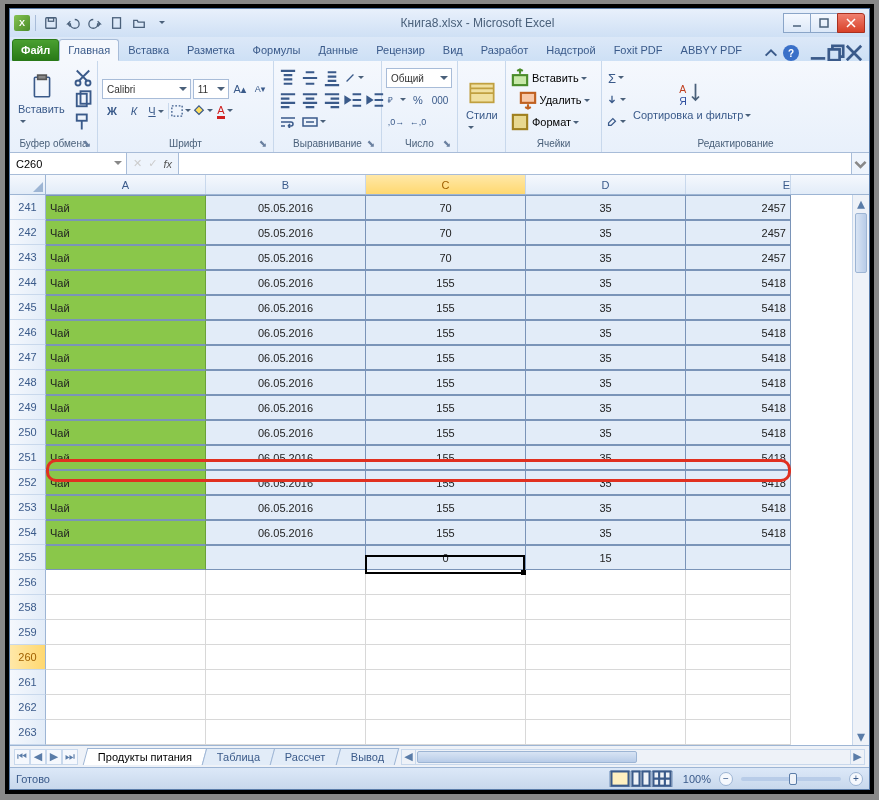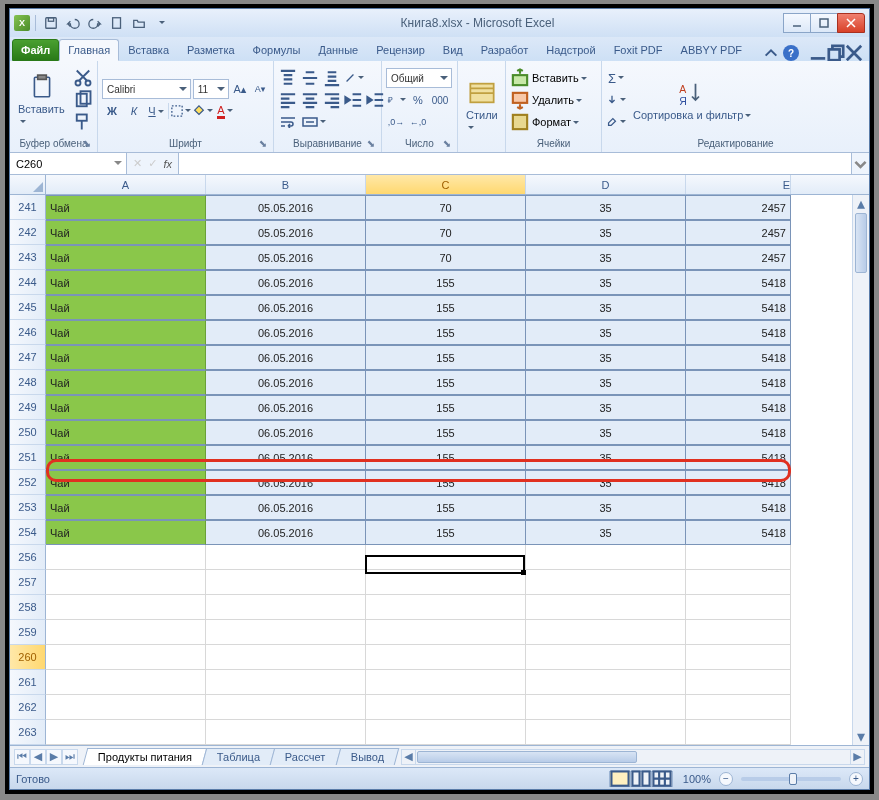--- a/index.html
+++ b/index.html
@@ -390,21 +390,21 @@
         <div class="col" style="width:100%; font-size:11px;">
           <div class="row" style="cursor:pointer;">
               <span class="smbtn">
                 <svg viewBox="0 0 14 14">
                   <rect x="2" y="5" width="10" height="7" fill="#c8e8a8" stroke="#4a8c2a"></rect>
                   <path d="M7 1v3M5 2l2-1 2 1" stroke="#4a8c2a"></path>
                 </svg>
               </span>
               <span class="dd">Вставить</span>
             </div>
-          <div class="row" style="cursor:pointer;">
+          <div class="row" style="cursor:pointer;justify-content:center;">
               <span class="smbtn">
                 <svg viewBox="0 0 14 14">
                   <rect x="2" y="2" width="10" height="7" fill="#f8c8a8" stroke="#c06020"></rect>
                   <path d="M7 10v3M5 12l2 1 2-1" stroke="#c06020"></path>
                 </svg>
               </span>
               <span class="dd">Удалить</span>
             </div>
           <div class="row" style="cursor:pointer;">
               <span class="smbtn">
@@ -587,30 +587,30 @@
           <div class="cell cE">5418</div>
         </div>
         <div class="grow data">
           <div class="rh">254</div>
           <div class="cell cA">Чай</div>
           <div class="cell cB">06.05.2016</div>
           <div class="cell cC">155</div>
           <div class="cell cD">35</div>
           <div class="cell cE">5418</div>
         </div>
+        <div class="grow data">
+          <div class="rh">255</div>
+          <div class="cell cA"></div>
+          <div class="cell cB"></div>
+          <div class="cell cC">0</div>
+          <div class="cell cD">15</div>
+          <div class="cell cE"></div>
+        </div>
         <div class="grow">
           <div class="rh">256</div>
-          <div class="cell cA"></div>
-          <div class="cell cB"></div>
-          <div class="cell cC"></div>
-          <div class="cell cD"></div>
-          <div class="cell cE"></div>
-        </div>
-        <div class="grow">
-          <div class="rh">257</div>
           <div class="cell cA"></div>
           <div class="cell cB"></div>
           <div class="cell cC"></div>
           <div class="cell cD"></div>
           <div class="cell cE"></div>
         </div>
         <div class="grow">
           <div class="rh">258</div>
           <div class="cell cA"></div>
           <div class="cell cB"></div>

